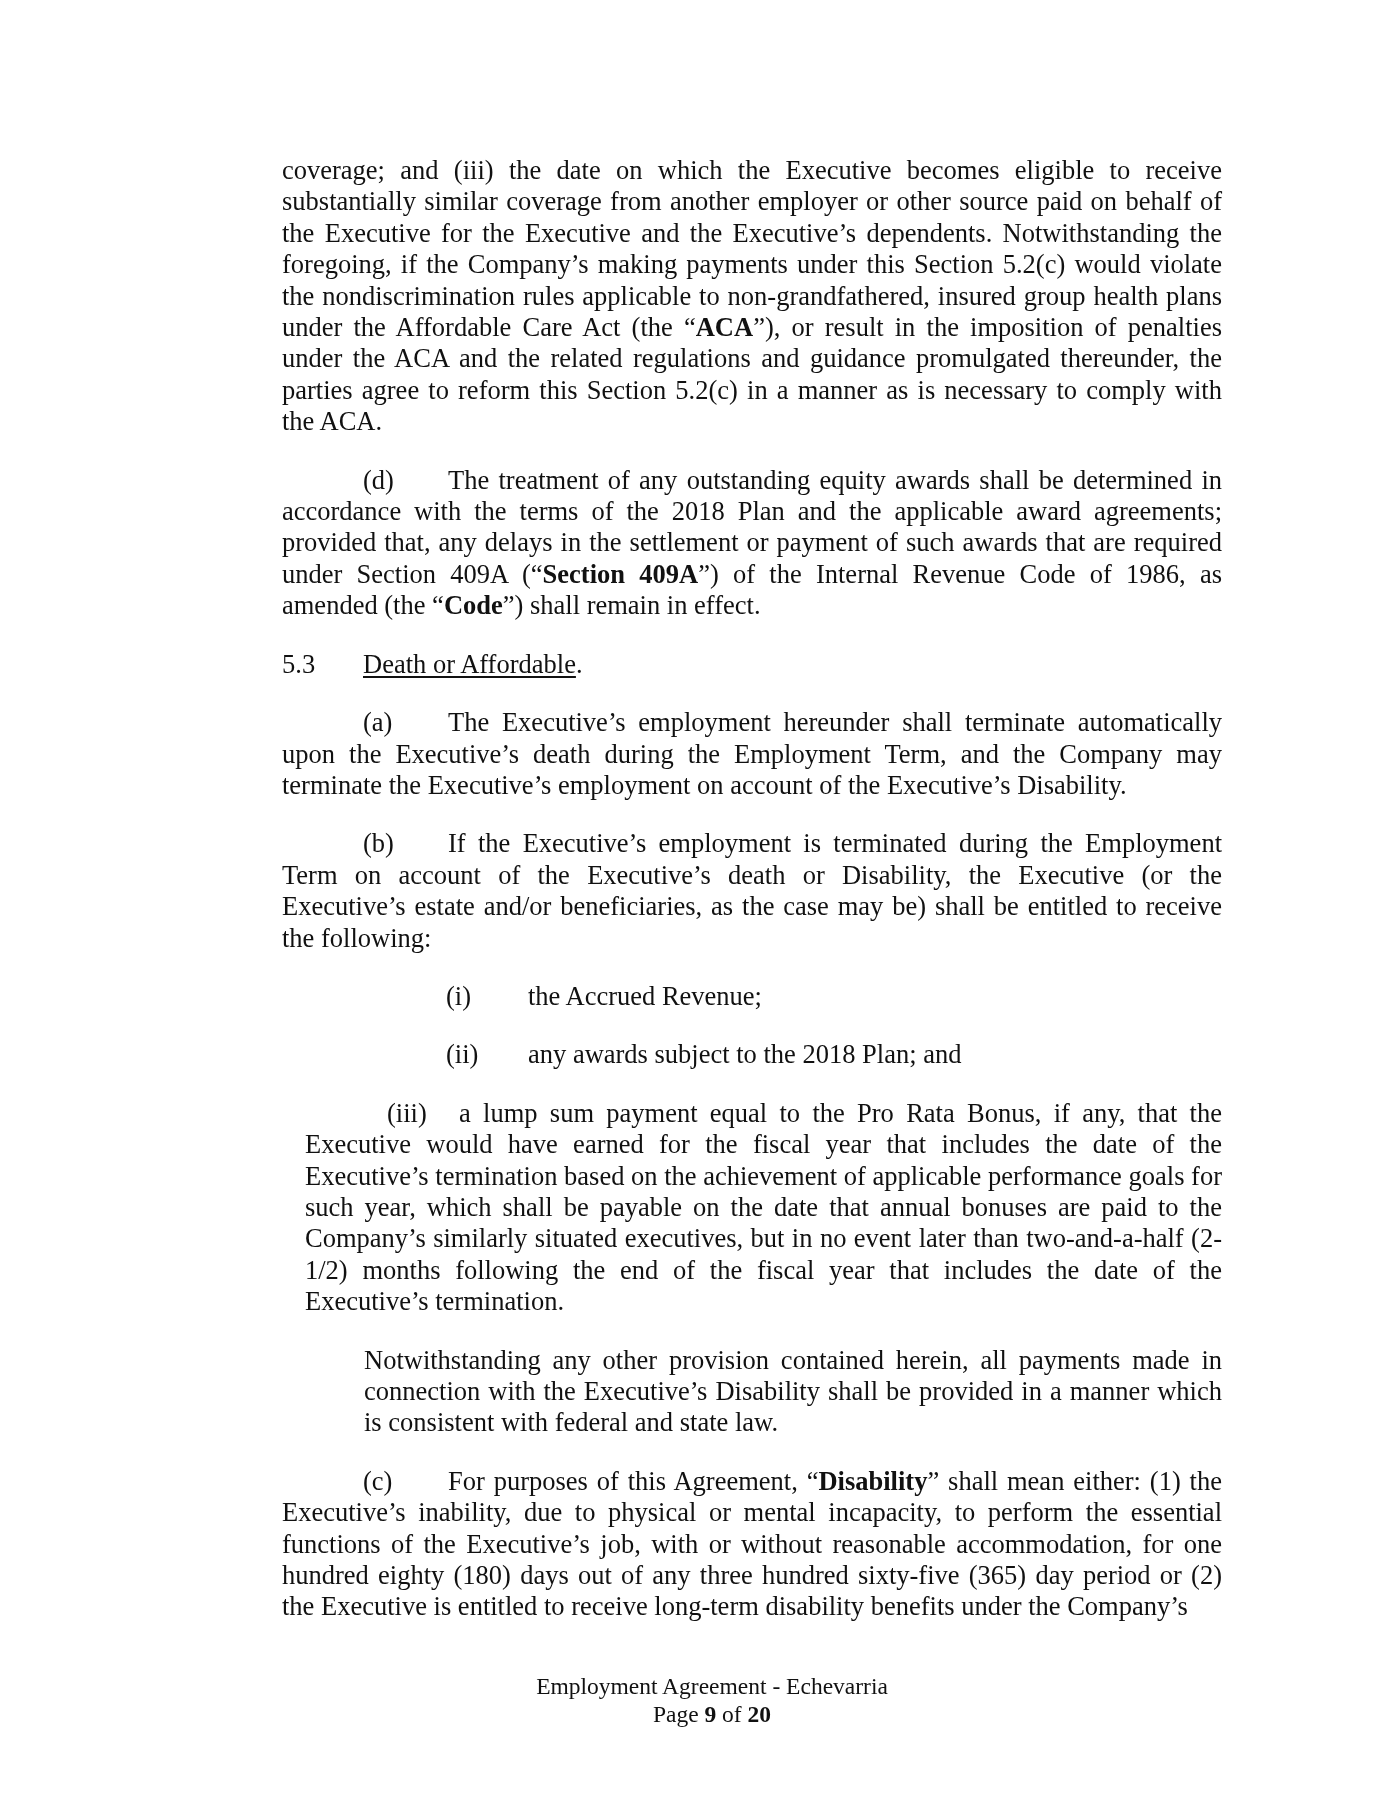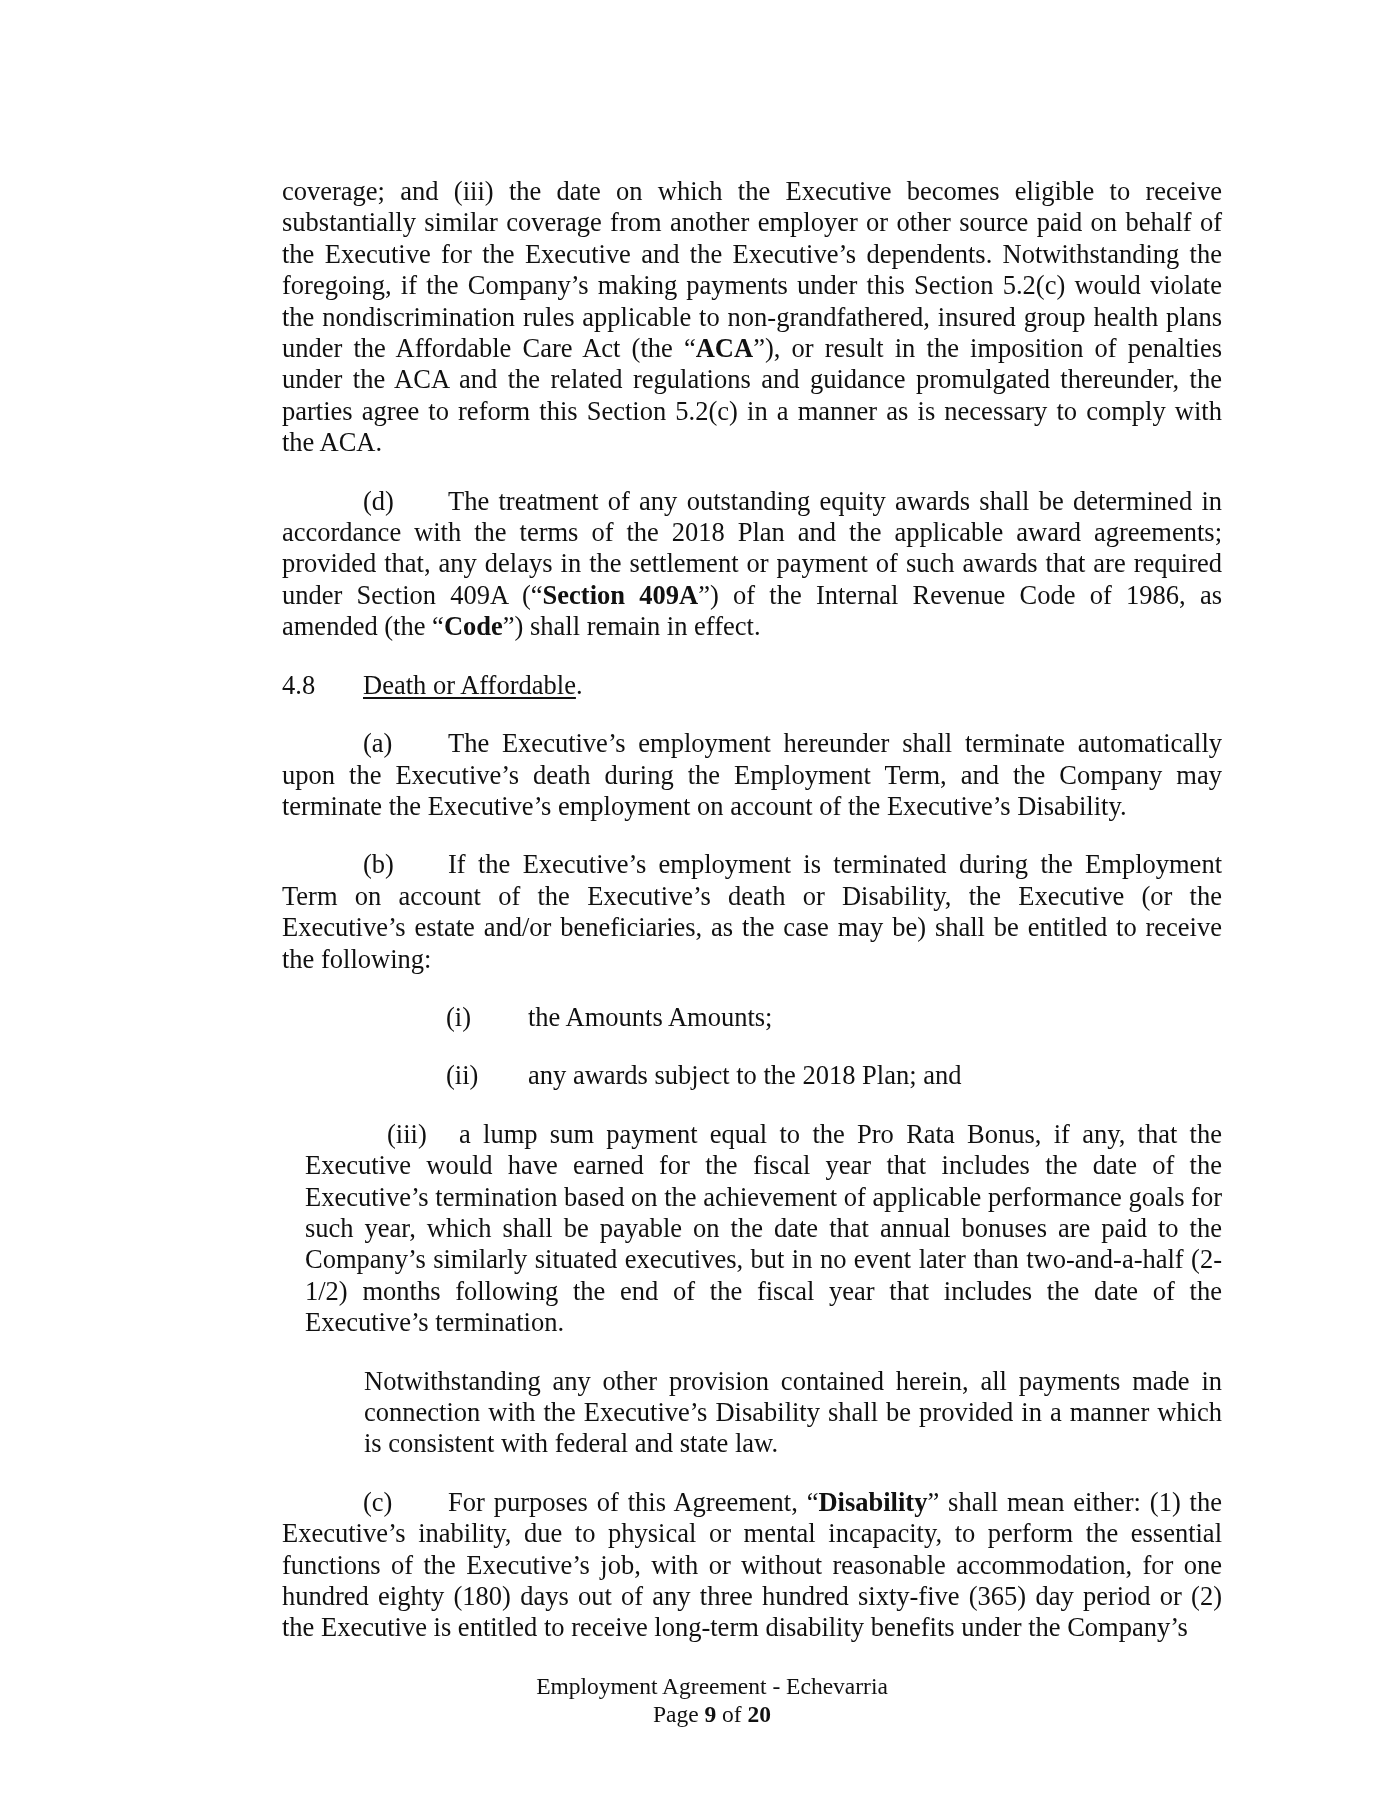--- a/index.html
+++ b/index.html
@@ -1,20 +1,20 @@
 <!DOCTYPE html>
 <html><head>
 <meta charset="utf-8">
 <style>
   html, body { margin: 0; padding: 0; background: #ffffff; }
   body { width: 1400px; height: 1815px; position: relative; overflow: hidden; }
   .page {
     position: absolute;
     left: 282px;
-    top: 176px;
+    top: 155px;
     width: 940px;
     font-family: "Liberation Serif", "DejaVu Serif", serif;
     font-size: 26.5px;
     line-height: 31.4px;
     color: #111111;
   }
   p { margin: 0 0 27px 0; text-align: justify; text-align-last: left; }
   .indent-first { text-indent: 81px; }
   .label { display: inline-block; width: 85px; text-indent: 0; }
   .heading { margin-bottom: 27px; }
@@ -39,27 +39,27 @@
 </style>
 </head>
 <body>
 
 <div class="page">
 
   <p><span>coverage; and (iii) the date on which the Executive becomes eligible to receive substantially similar coverage from another employer or other source paid on behalf of the Executive for the Executive and the Executive’s dependents. Notwithstanding the foregoing, if the Company’s making payments under this Section 5.2(c) would violate the nondiscrimination rules applicable to non-grandfathered, insured group health plans under the Affordable Care Act (the “</span><b>ACA</b><span>”), or result in the imposition of penalties under the ACA and the related regulations and guidance promulgated thereunder, the parties agree to reform this Section 5.2(c) in a manner as is necessary to comply with the ACA.</span></p>
 
   <p class="indent-first"><span class="label">(d)</span><span>The treatment of any outstanding equity awards shall be determined in accordance with the terms of the 2018 Plan and the applicable award agreements; provided that, any delays in the settlement or payment of such awards that are required under Section 409A (“</span><b>Section 409A</b><span>”) of the Internal Revenue Code of 1986, as amended (the “</span><b>Code</b><span>”) shall remain in effect.</span></p>
 
-  <p class="heading"><span class="num">4.8</span><span class="title">Death or Affordable</span><span>.</span></p>
+  <p class="heading"><span class="num">5.3</span><span class="title">Death or Affordable</span><span>.</span></p>
 
   <p class="indent-first"><span class="label">(a)</span><span>The Executive’s employment hereunder shall terminate automatically upon the Executive’s death during the Employment Term, and the Company may terminate the Executive’s employment on account of the Executive’s Disability.</span></p>
 
   <p class="indent-first"><span class="label">(b)</span><span>If the Executive’s employment is terminated during the Employment Term on account of the Executive’s death or Disability, the Executive (or the Executive’s estate and/or beneficiaries, as the case may be) shall be entitled to receive the following:</span></p>
 
-  <p class="list-item"><span class="label">(i)</span><span>the Amounts Amounts;</span></p>
+  <p class="list-item"><span class="label">(i)</span><span>the Accrued Revenue;</span></p>
 
   <p class="list-item"><span class="label">(ii)</span><span>any awards subject to the 2018 Plan; and</span></p>
 
   <p class="block indent-first"><span class="label">(iii)</span><span>a lump sum payment equal to the Pro Rata Bonus, if any, that the Executive would have earned for the fiscal year that includes the date of the Executive’s termination based on the achievement of applicable performance goals for such year, which shall be payable on the date that annual bonuses are paid to the Company’s similarly situated executives, but in no event later than two-and-a-half (2-1/2) months following the end of the fiscal year that includes the date of the Executive’s termination.</span></p>
 
   <p class="block"><span>Notwithstanding any other provision contained herein, all payments made in connection with the Executive’s Disability shall be provided in a manner which is consistent with federal and state law.</span></p>
 
   <p class="indent-first"><span class="label">(c)</span><span>For purposes of this Agreement, “</span><b>Disability</b><span>” shall mean either: (1) the Executive’s inability, due to physical or mental incapacity, to perform the essential functions of the Executive’s job, with or without reasonable accommodation, for one hundred eighty (180) days out of any three hundred sixty-five (365) day period or (2) the Executive is entitled to receive long-term disability benefits under the Company’s</span></p>
 
 </div>

